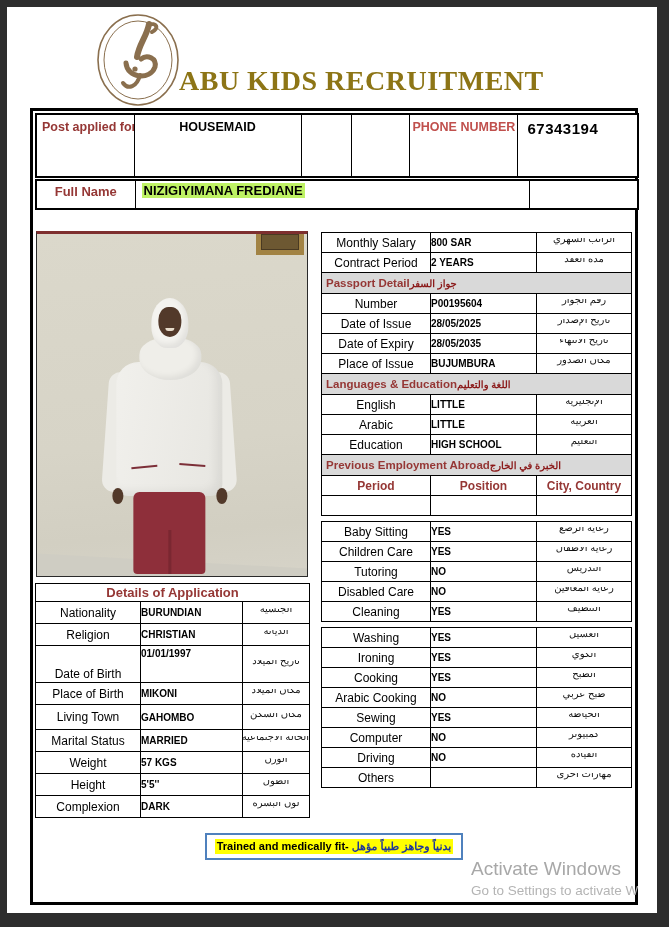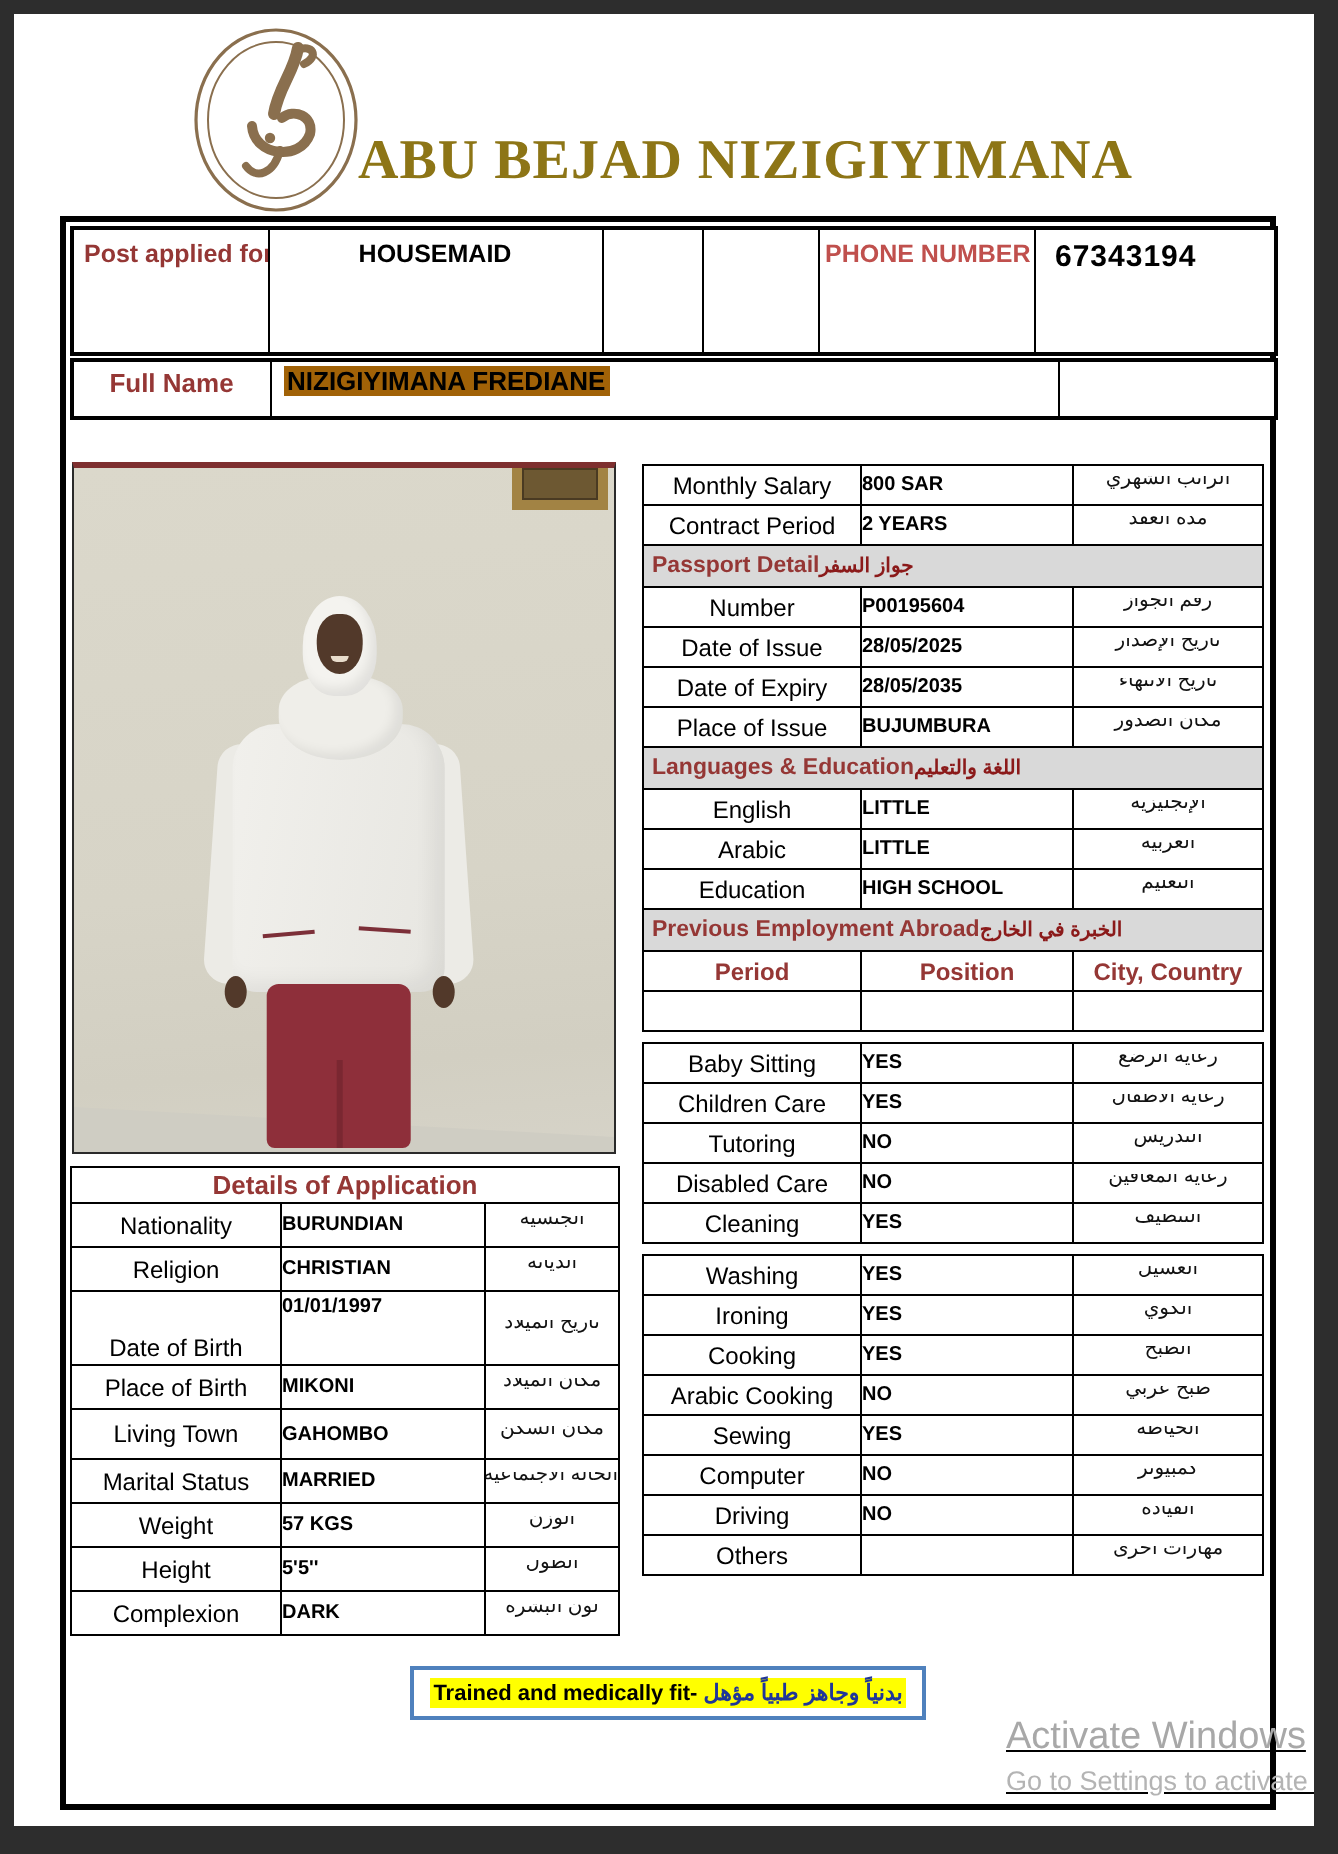--- a/index.html
+++ b/index.html
@@ -37,21 +37,21 @@
   #top-table { left: 28px; top: 106px; width: 602px; height: 65px; border: 2px solid #000; }
   #top-table td { vertical-align: top; padding-top: 5px; }
   .post-lbl { font-size: 12.5px; padding-left: 5px; }
   .post-val { font-size: 12.5px; font-weight: bold; text-align: center; }
   .phone-lbl { color: #c0504d; font-weight: bold; font-size: 12.5px; padding-left: 3px; }
   .phone-val { font-size: 15px; font-weight: bold; padding-left: 10px; letter-spacing: .5px; }
   
   #name-table { left: 28px; top: 172px; width: 602px; height: 31px; border: 2px solid #000; }
   .fname-lbl { font-size: 13px; text-align: center; vertical-align: top; padding-top: 3px; }
   .fname-val { vertical-align: top; padding-top: 2px; padding-left: 6px; font-size: 13px; font-weight: bold; }
-  .fname-val .selection { background: #a16207; padding: 0 2px; }
+  .fname-val .selection { background: #bef264; padding: 0 2px; }
   
   .photo {
     position: absolute; left: 29px; top: 224px; width: 272px; height: 346px;
     background: linear-gradient(175deg, #dbd8cb 0%, #d7d4c7 60%, #d2cfc2 85%, #d6d3c8 100%);
     border: 1.5px solid #2a2a2a; border-top: 3px solid #7e2f2f; overflow: hidden;
   }
   .floor { position: absolute; left: 0; bottom: 0; width: 100%; height: 30px;
     background: #cfcdc3; clip-path: polygon(0 25%, 100% 75%, 100% 100%, 0 100%); }
   .pframe { position: absolute; right: 3px; top: 0; width: 48px; height: 21px;
     background: #4a3a22; border: 5px solid #a28344; border-top: none; }
@@ -102,41 +102,41 @@
   .colh { color: #953735; font-weight: bold; font-size: 12px; text-align: center; margin-top: 19px; }
   .gap-row td { border: none; background: #fff; }
   
   .fit-box {
     position: absolute; left: 198px; top: 826px; width: 258px; height: 27px;
     border: 2px solid #4f81bd; display: flex; align-items: center; justify-content: center;
   }
   .fit-box .hl { background: #ffff00; font-size: 11px; font-weight: bold; padding: 1px 2px; white-space: nowrap; }
   .fit-ar { color: #1f3699; direction: rtl; }
   
-  .watermark { position: absolute; left: 496px; top: 851px; z-index: 50; white-space: nowrap; text-decoration: underline; }
+  .watermark { position: absolute; left: 464px; top: 851px; z-index: 50; white-space: nowrap; }
   .wm1 { font-size: 19px; color: #a8a8a8; }
   .wm2 { font-size: 13.5px; color: #b4b4b4; margin-top: 3px; }
 </style>
 </head>
 <body>
 
 <div class="page">
 
   <svg class="logo" viewBox="0 0 100 97">
     <ellipse cx="50" cy="48" rx="40" ry="45" fill="none" stroke="#8a6f4e" stroke-width="1.6"></ellipse>
     <ellipse cx="50" cy="48" rx="34" ry="39" fill="none" stroke="#8a6f4e" stroke-width="1"></ellipse>
     <g fill="none" stroke="#8a6f4e" stroke-linecap="round">
       <path d="M61 12 C59 24 51 32 49 45" stroke-width="6"></path>
       <path d="M61 13 C68 10 72 16 64 20" stroke-width="4"></path>
       <path d="M38 51 C39 66 62 69 67 55 C69 46 59 42 53 47" stroke-width="5"></path>
       <path d="M52 63 C49 75 40 78 35 71" stroke-width="4"></path>
       <circle cx="47" cy="57" r="2.6" fill="#8a6f4e" stroke="none"></circle>
     </g>
   </svg>
-  <div class="title">ABU BEJAD NIZIGIYIMANA</div>
+  <div class="title">ABU KIDS RECRUITMENT</div>
 
   <div class="main-border"></div>
 
   <table id="top-table">
     <colgroup>
         <col style="width:98px">
         <col style="width:167px">
         <col style="width:50px">
         <col style="width:58px">
         <col style="width:108px">

